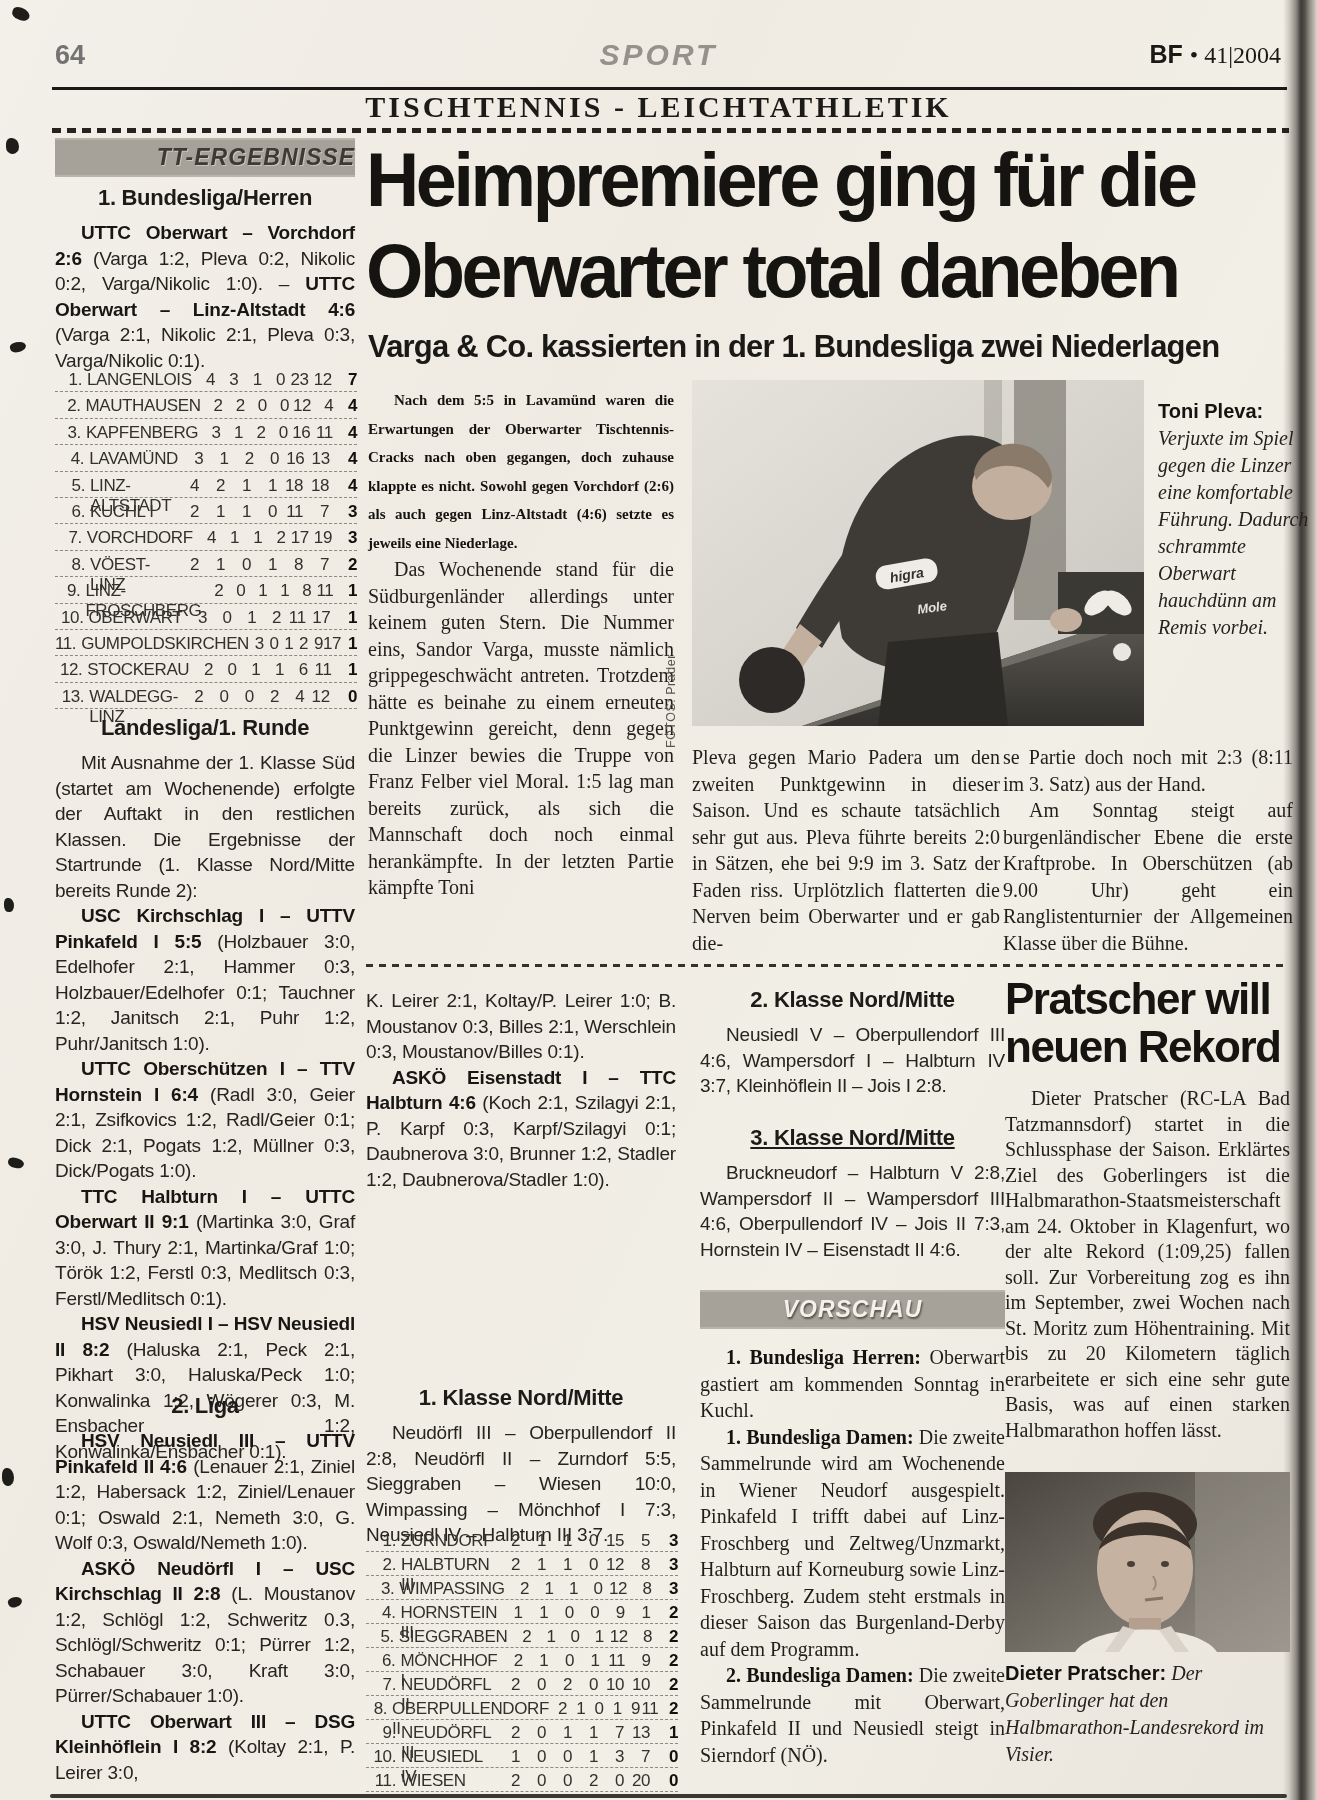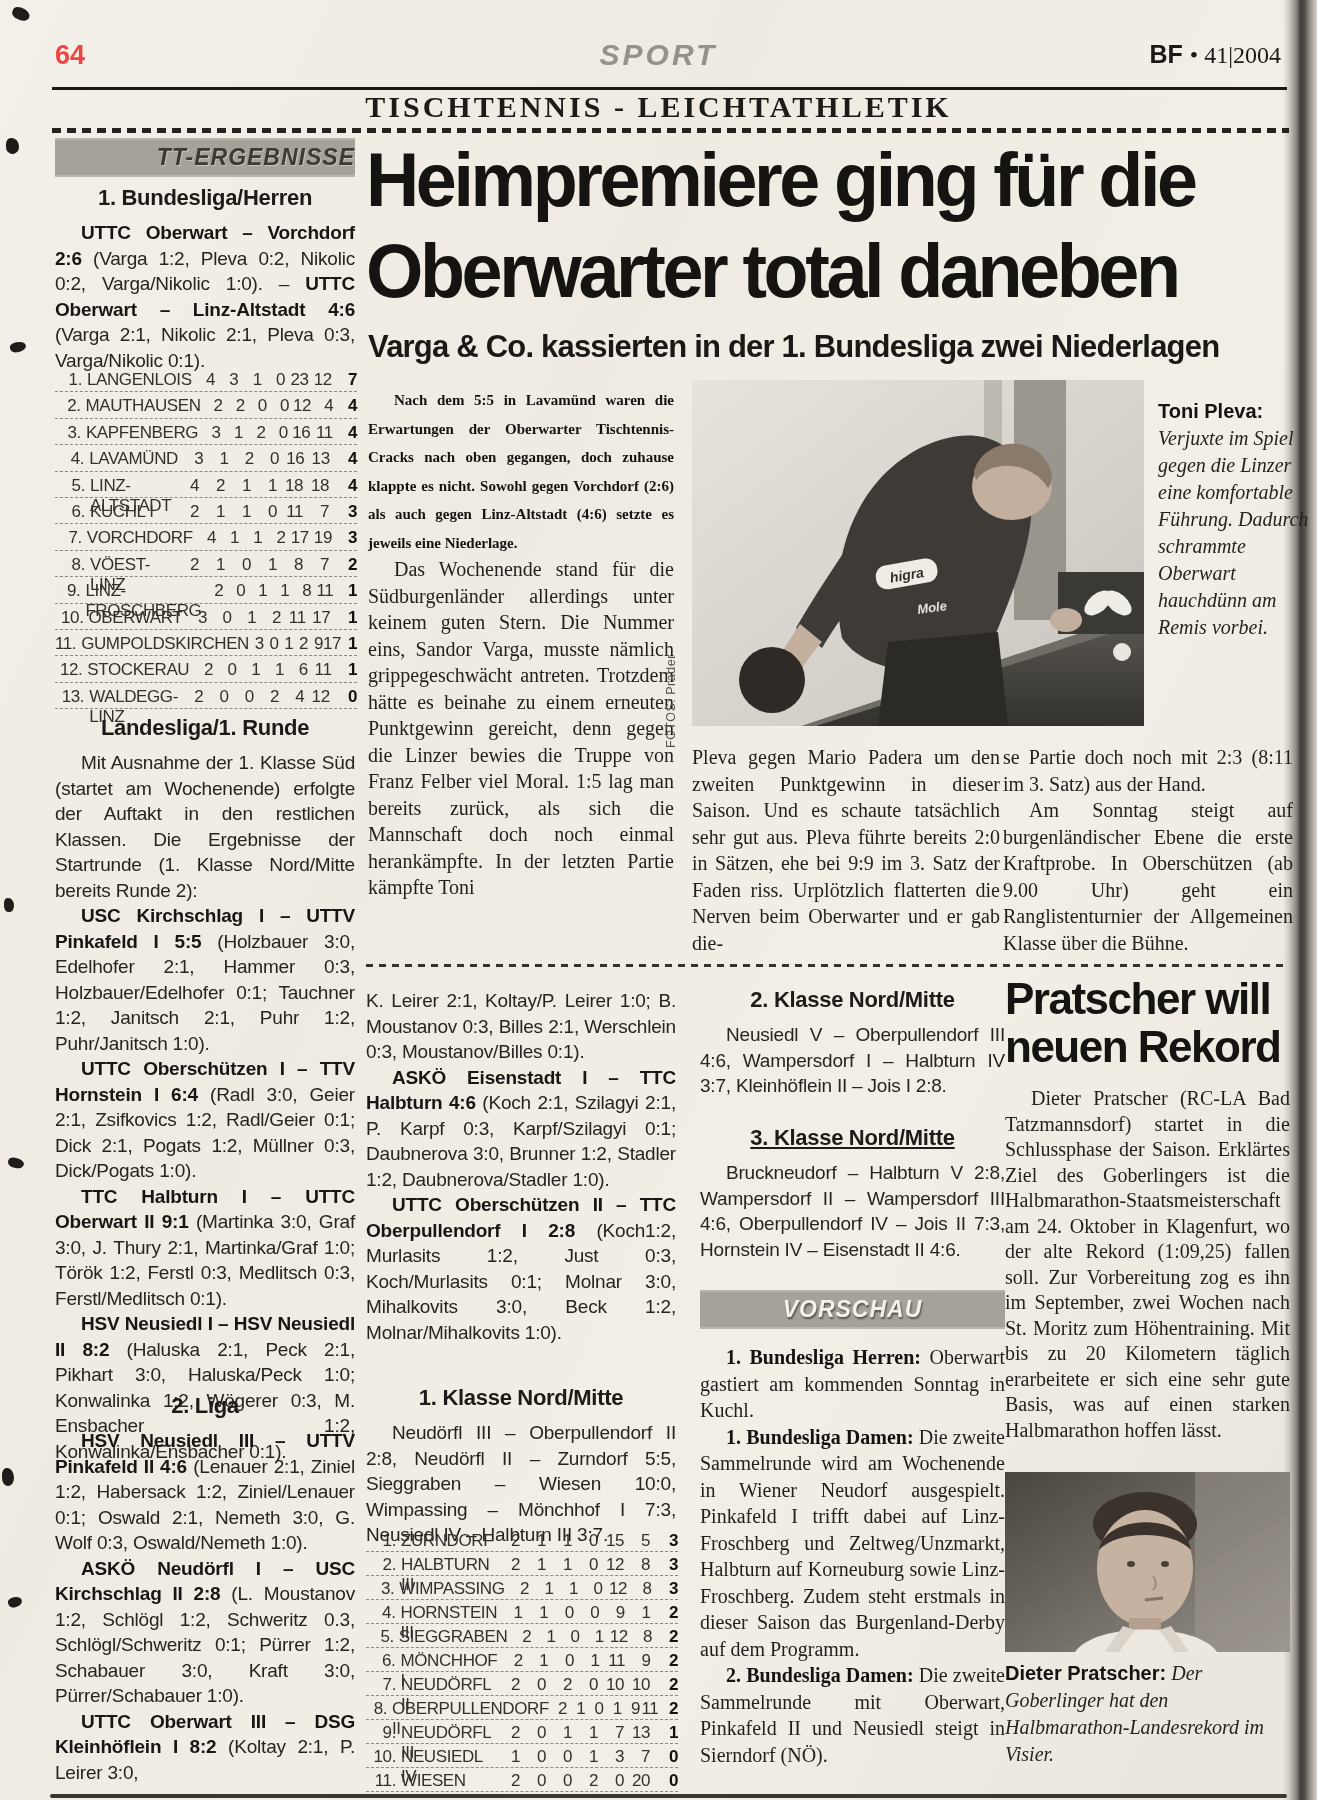--- a/index.html
+++ b/index.html
@@ -3,21 +3,21 @@
 <meta charset="utf-8">
 <style>
   html,body{margin:0;padding:0;}
   body{
     width:1317px;height:1800px;position:relative;overflow:hidden;
     background:linear-gradient(115deg,#f3f0e9 0%,#efebe3 35%,#f2efe7 65%,#e9e5dc 100%);
     font-family:"Liberation Sans",sans-serif;color:#26241f;
   }
   .abs{position:absolute;}
   
-  .pagenum{font:bold 27px/1 "Liberation Sans",sans-serif;color:#ef4444;}
+  .pagenum{font:bold 27px/1 "Liberation Sans",sans-serif;color:#737373;}
   .sport{width:100%;text-align:center;font:bold italic 30px/1 "Liberation Sans",sans-serif;
          letter-spacing:3px;color:#96918a;}
   .issue{font:bold 25px/1 "Liberation Sans",sans-serif;color:#1b1915;}
   .issue .rest{font:24px/1 "Liberation Serif",serif;font-weight:normal;}
   .rule{height:3px;background:#1a1916;}
   .subsection{width:100%;text-align:center;font:bold 30px/1 "Liberation Serif",serif;
               letter-spacing:3px;color:#1d1b18;}
   .dash{height:5px;background:repeating-linear-gradient(90deg,#26231f 0 9px,transparent 9px 15px);}
   .dash2{height:3px;background:repeating-linear-gradient(90deg,#363229 0 7px,transparent 7px 13px);}
   
@@ -309,21 +309,20 @@
 <div class="abs serif" style="left:1003px;width:290px;top:744px;">
     <p class="p flush"><span>se Partie doch noch mit 2:3 (8:11 im 3. Satz) aus der Hand.</span></p>
     <p class="p"><span>Am Sonntag steigt auf burgenländischer Ebene die erste Kraftprobe. In Oberschützen (ab 9.00 Uhr) geht ein Ranglistenturnier der Allgemeinen Klasse über die Bühne.</span></p>
   </div>
 
 <div class="abs dash2" style="left:366px;right:30px;top:964px;"></div>
 
 <div class="abs sans" style="left:366px;width:310px;top:988px;">
     <p class="p flush"><span>K. Leirer 2:1, Koltay/P. Leirer 1:0; B. Moustanov 0:3, Billes 2:1, Werschlein 0:3, Moustanov/Billes 0:1).</span></p>
     <p class="p"><b>ASKÖ Eisenstadt I – TTC Halbturn 4:6</b><span> (Koch 2:1, Szilagyi 2:1, P. Karpf 0:3, Karpf/Szilagyi 0:1; Daubnerova 3:0, Brunner 1:2, Stadler 1:2, Daubnerova/Stadler 1:0).</span></p>
-    <p class="p"><b>UTTC Oberschützen II – TTC Oberpullendorf I 2:8</b><span> (Koch1:2, Murlasits 1:2, Just 0:3, Koch/Murlasits 0:1; Molnar 3:0, Mihalkovits 3:0, Beck 1:2, Molnar/Mihalkovits 1:0).</span></p>
   </div>
 <div class="abs h" style="left:366px;width:310px;top:1386px;">1. Klasse Nord/Mitte</div>
 <div class="abs sans" style="left:366px;width:310px;top:1420px;">
     <p class="p"><span>Neudörfl III – Oberpullendorf II 2:8, Neudörfl II – Zurndorf 5:5, Sieggraben – Wiesen 10:0, Wimpassing – Mönchhof I 7:3, Neusiedl IV – Halbturn III 3:7.</span></p>
   </div>
 <div class="abs t2" style="left:366px;width:312px;top:1528px;">
     <div class="trow">
       <span class="c-rank">1.</span>
       <span class="c-team">ZURNDORF</span>
       <span class="c-n">2</span>

